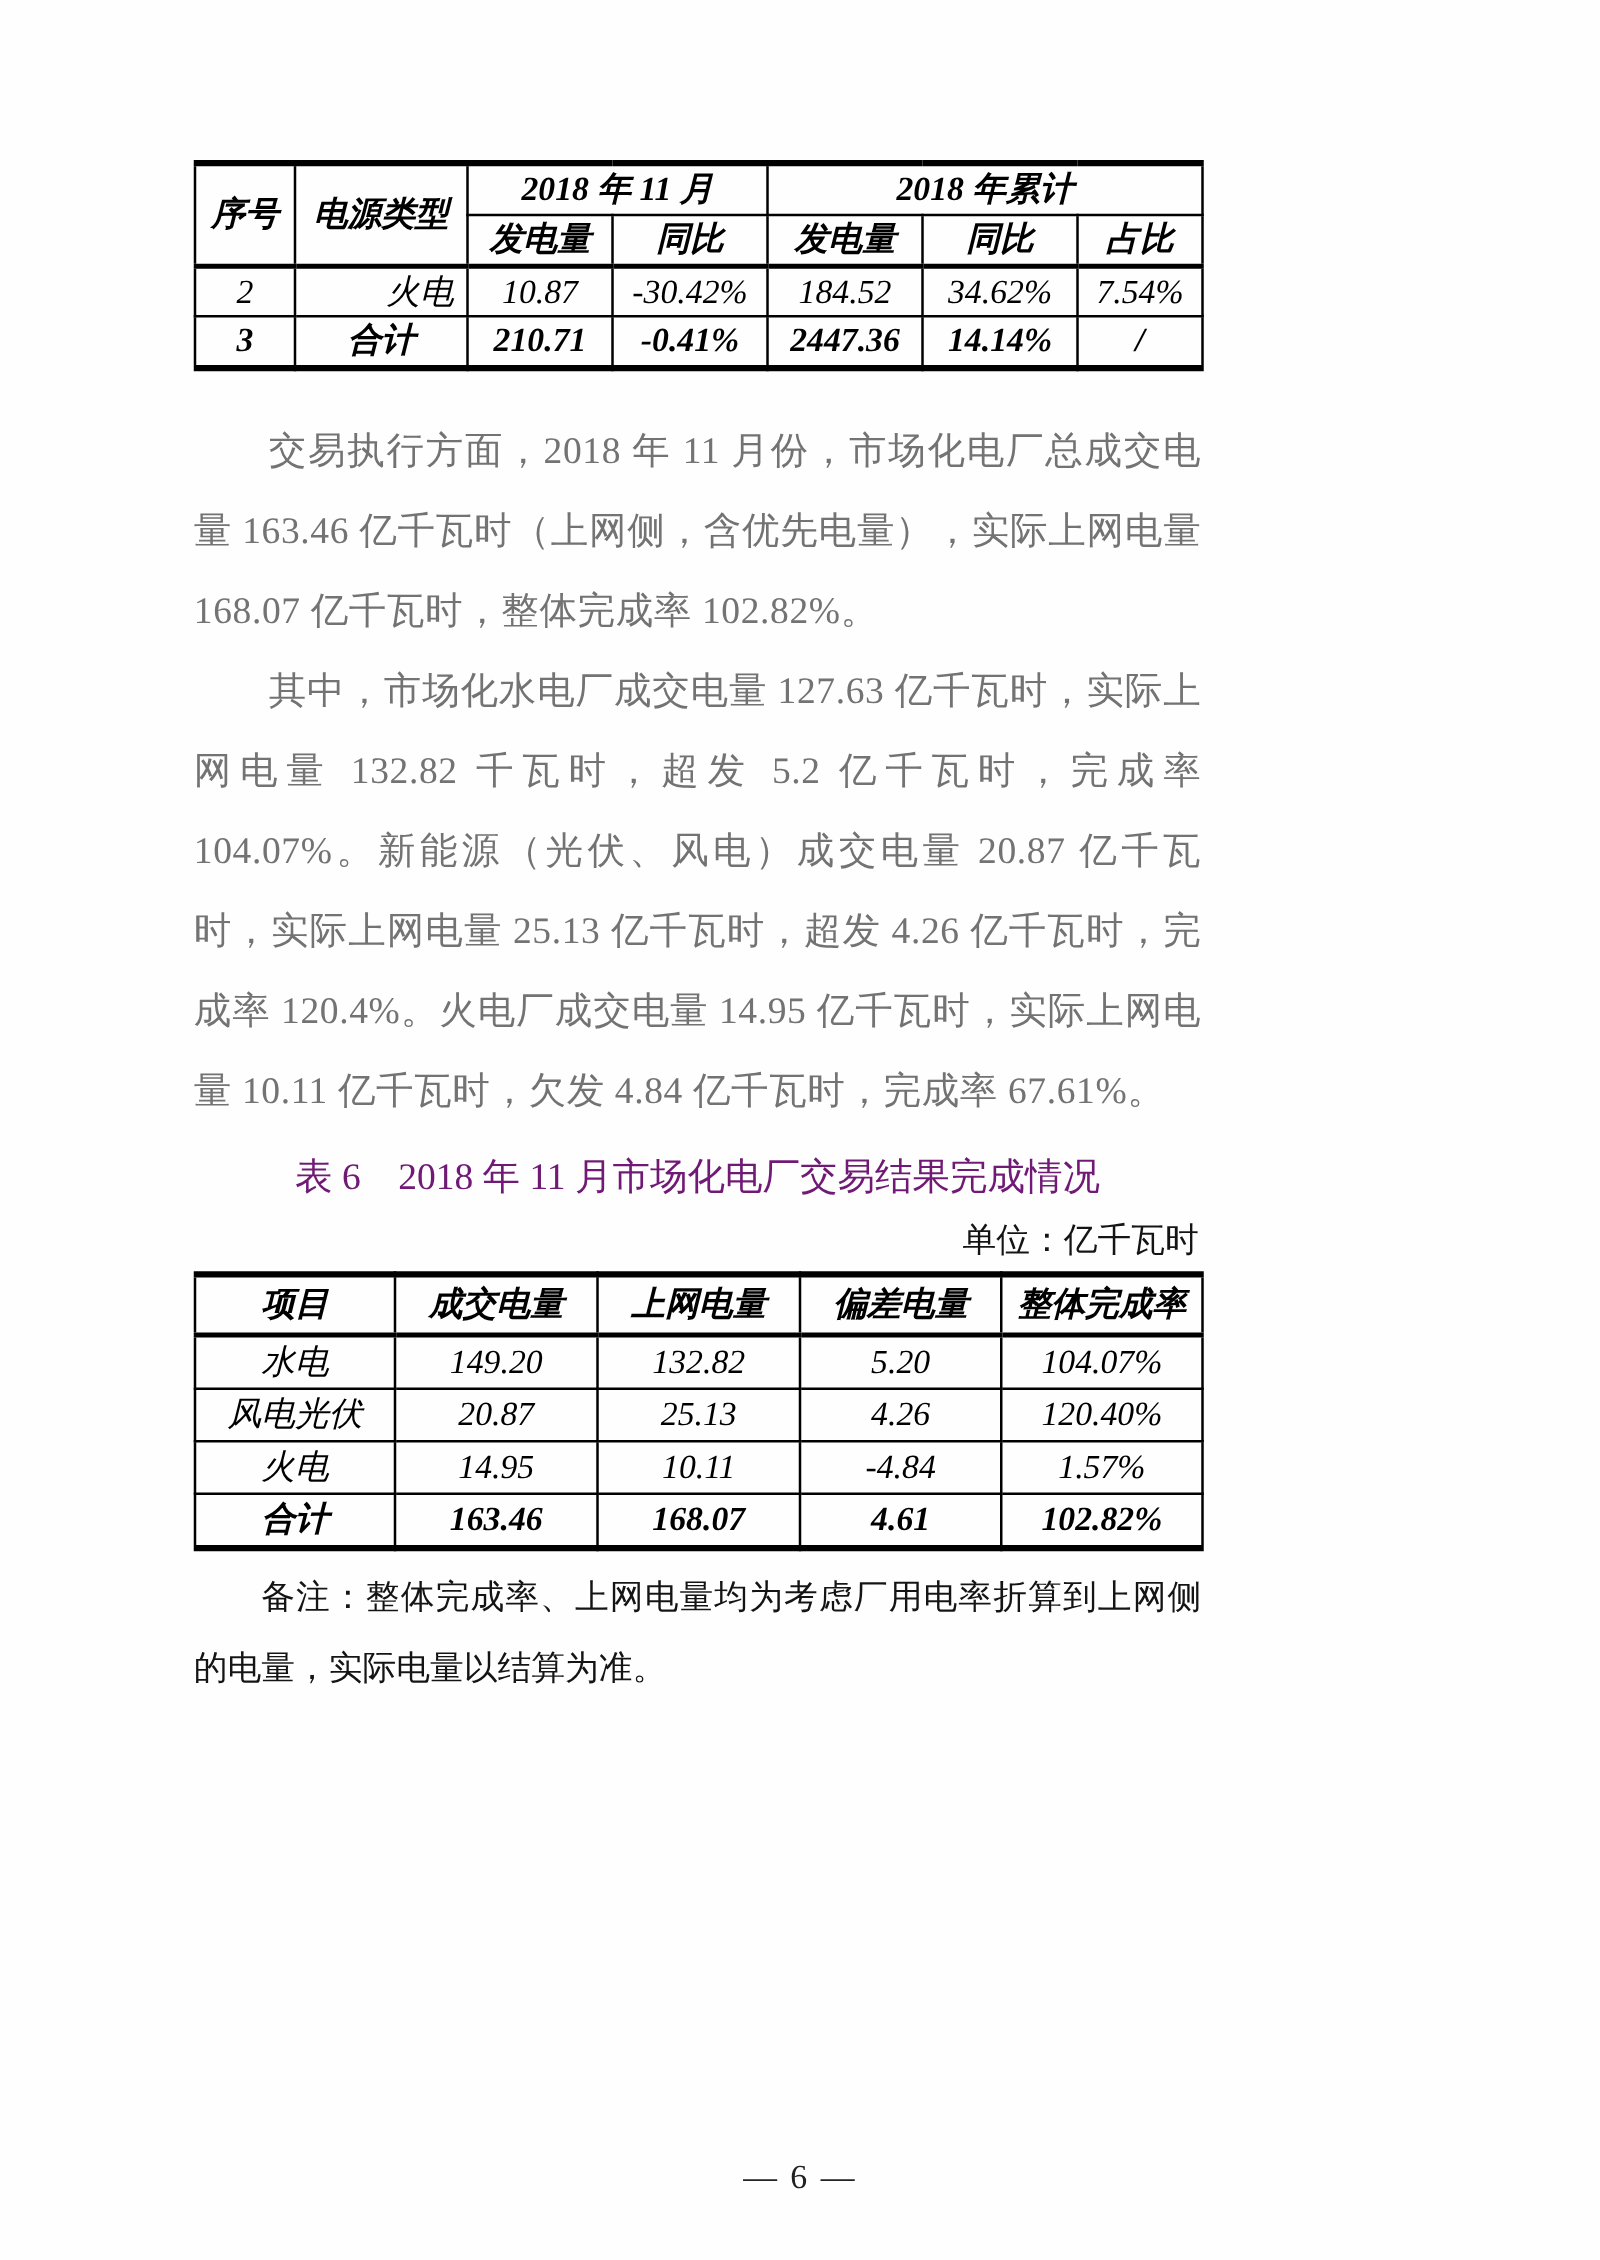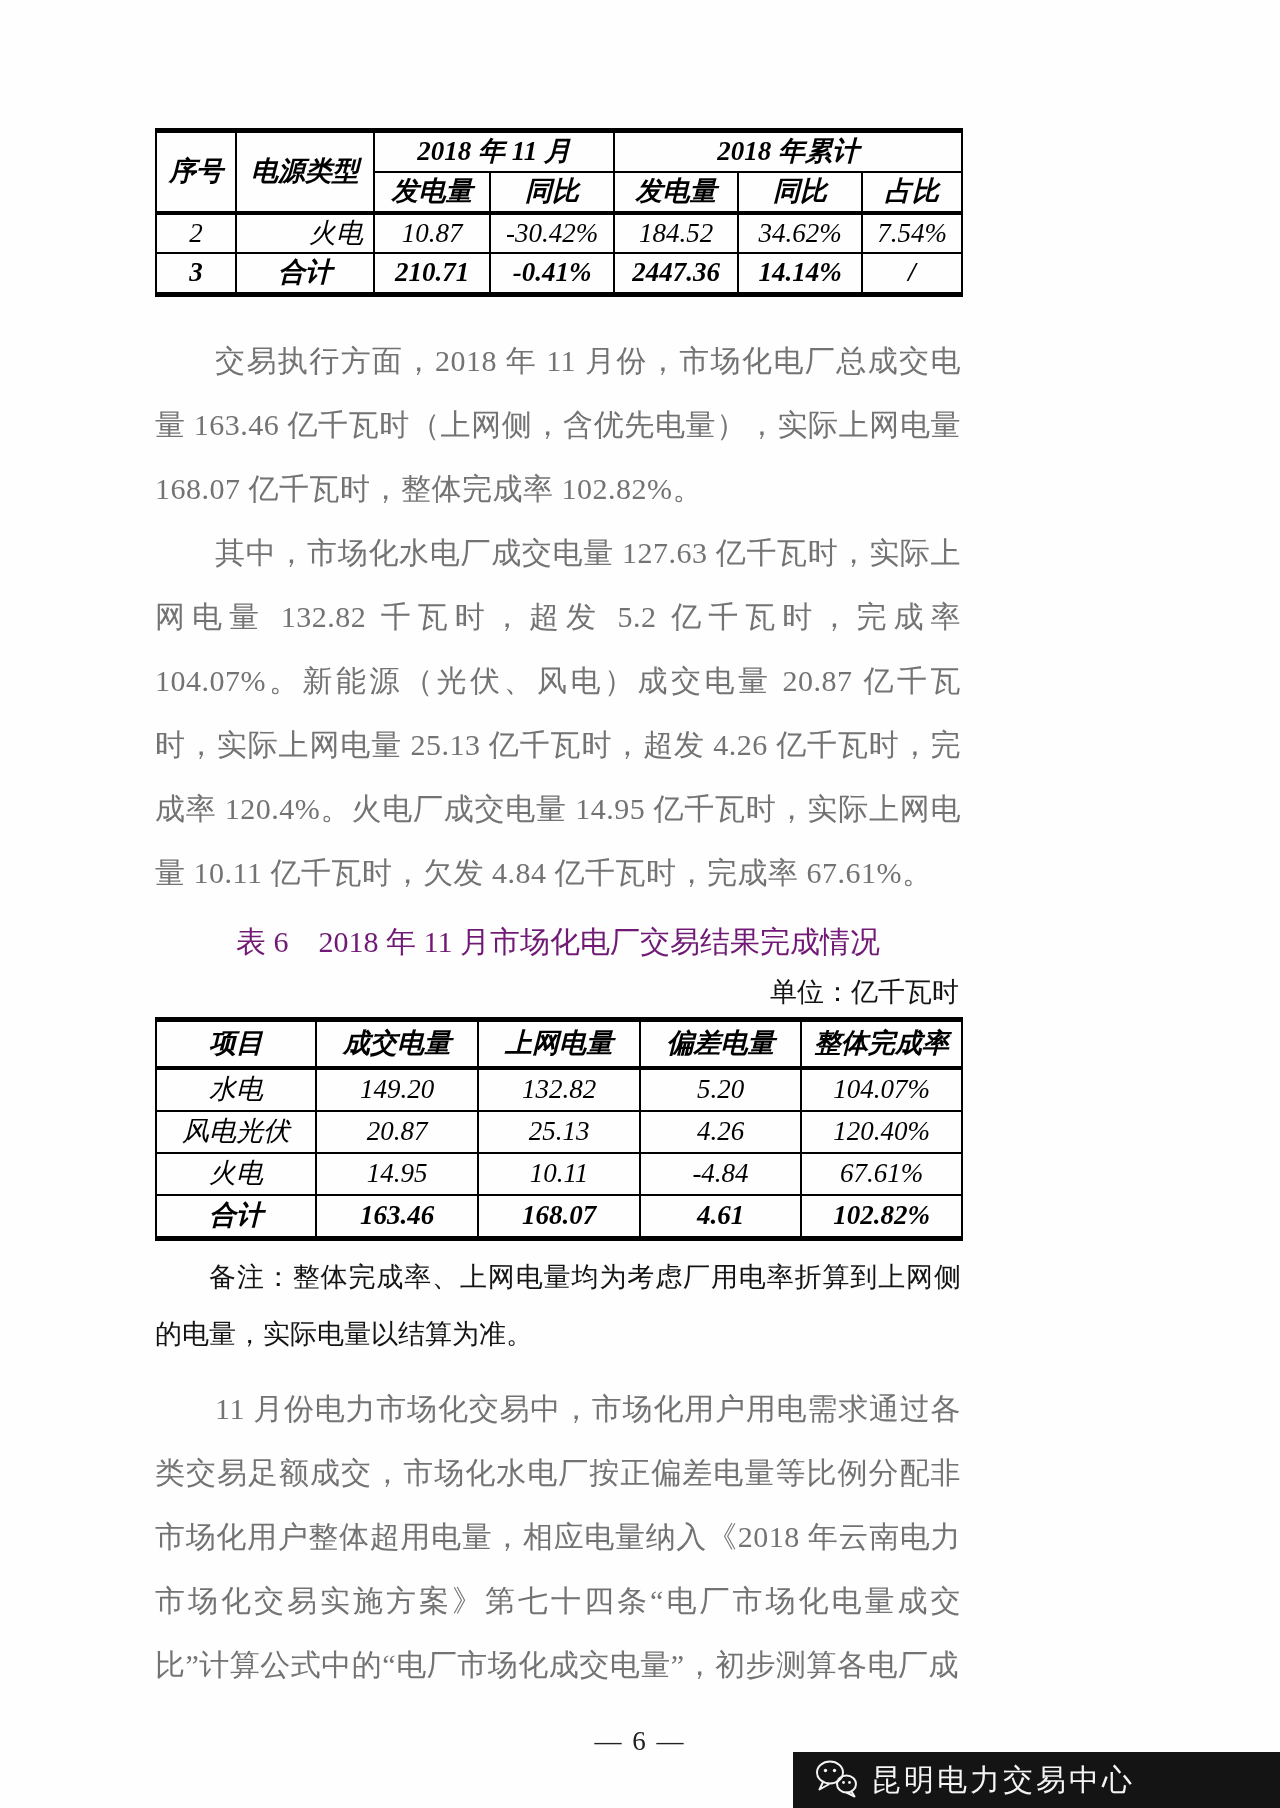--- a/index.html
+++ b/index.html
@@ -214,51 +214,31 @@
           <td>20.87</td>
           <td>25.13</td>
           <td>4.26</td>
           <td>120.40%</td>
         </tr>
         <tr>
           <td>火电</td>
           <td>14.95</td>
           <td>10.11</td>
           <td>-4.84</td>
-          <td>67.61%</td>
+          <td>1.57%</td>
         </tr>
         <tr class="total">
           <td>合计</td>
           <td>163.46</td>
           <td>168.07</td>
           <td>4.61</td>
           <td>102.82%</td>
         </tr>
       </tbody>
     </table>
 
     <p class="note">备注：整体完成率、上网电量均为考虑厂用电率折算到上网侧的电量，实际电量以结算为准。</p>
 
-    <p class="para followup">11 月份电力市场化交易中，市场化用户用电需求通过各类交易足额成交，市场化水电厂按正偏差电量等比例分配非市场化用户整体超用电量，相应电量纳入《2018 年云南电力市场化交易实施方案》第七十四条“电厂市场化电量成交比”计算公式中的“电厂市场化成交电量”，初步测算各电厂成</p>
   </div>
 
   <div class="page-number">— 6 —</div>
 
-  <div class="footer-bar">
-    <span class="wx-icon">
-      <svg width="46" height="40" viewBox="0 0 46 40">
-        <g fill="none" stroke="#f4f4f4" stroke-width="2" stroke-linecap="round" stroke-linejoin="round">
-          <ellipse cx="17" cy="14.5" rx="13" ry="11"></ellipse>
-          <path d="M10 24 L6.5 31.5 L15.5 26.5"></path>
-          <ellipse cx="33.5" cy="26" rx="9.5" ry="8.5"></ellipse>
-          <path d="M38.5 33.5 L41.5 38.5 L33.5 34.5"></path>
-        </g>
-        <g fill="#f4f4f4">
-          <circle cx="12.5" cy="12.5" r="1.7"></circle>
-          <circle cx="21.5" cy="12.5" r="1.7"></circle>
-          <circle cx="30.5" cy="24.5" r="1.4"></circle>
-          <circle cx="36.5" cy="24.5" r="1.4"></circle>
-        </g>
-      </svg>
-    </span>
-    <span class="footer-brand">昆明电力交易中心</span>
-  </div>
 </div>
 
 </body></html>

